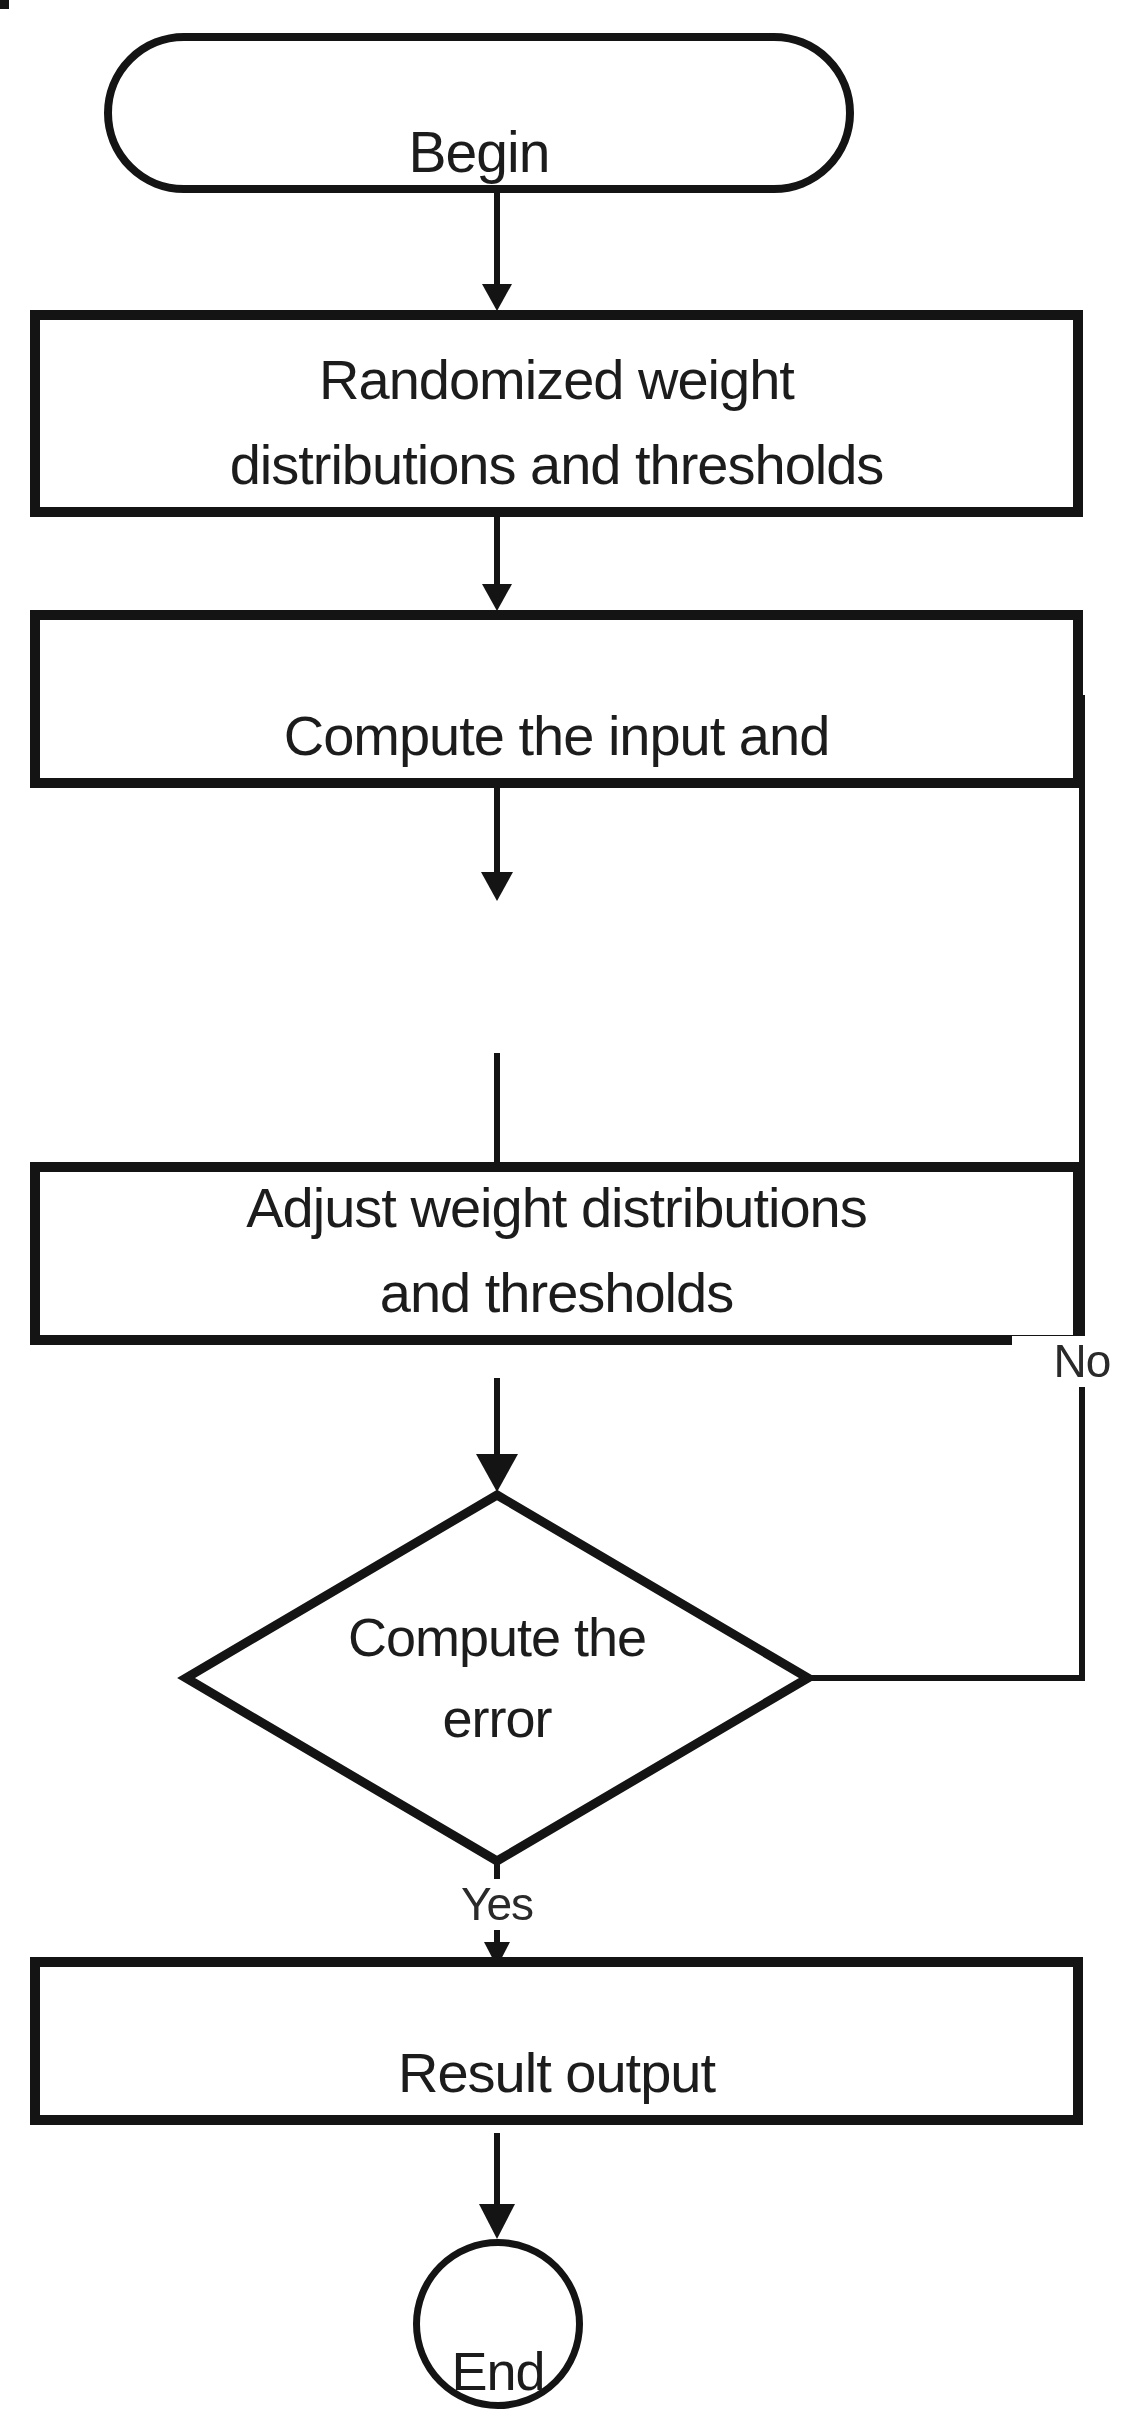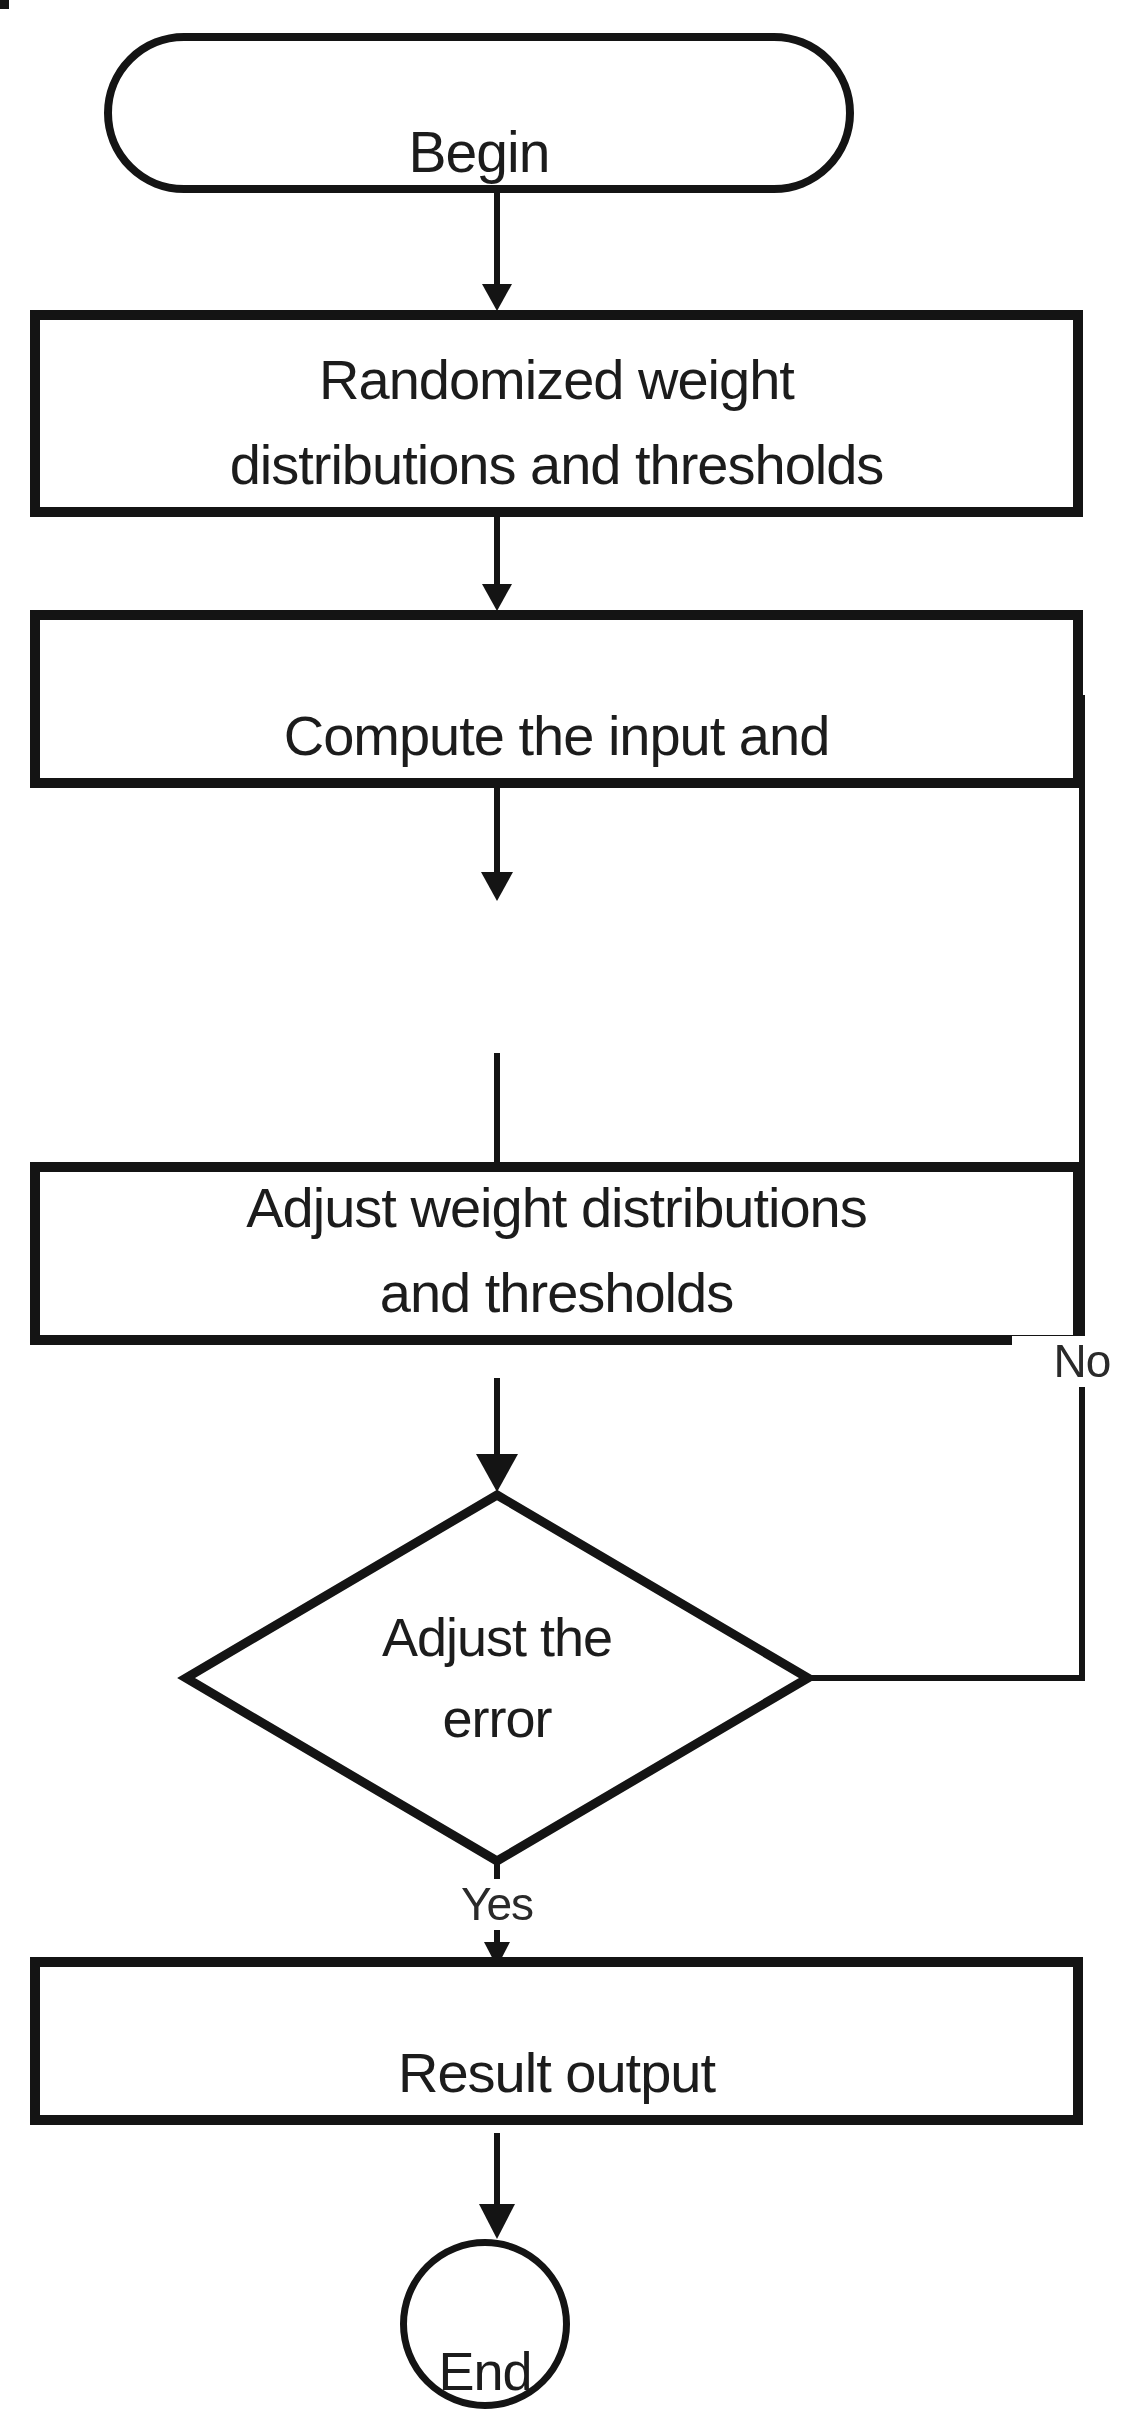--- a/index.html
+++ b/index.html
@@ -49,21 +49,21 @@
     left: 186px; top: 1495px;
     width: 622px; height: 366px;
     display: flex; align-items: center; justify-content: center;
     text-align: center;
     font-size: 54px;
     line-height: 1.5;
     letter-spacing: -1px;
     z-index: 2;
   }
   .end-circle {
-    left: 400px; top: 2239px;
+    left: 413px; top: 2239px;
     width: 170px; height: 170px;
     border: 7px solid #141414;
     border-radius: 50%;
     font-size: 54px;
     letter-spacing: -1px;
   }
   .branch-label {
     position: absolute;
     z-index: 3;
     background: #ffffff;
@@ -150,21 +150,21 @@
   </div>
 
 
   <div class="node process" style="top:1162px;height:183px;">
     <span class="line-txt">Adjust weight distributions</span>
     <span class="line-txt">and thresholds</span>
   </div>
 
   <div class="decision-label">
     <div>
-      <span class="line-txt">Adjust the</span>
+      <span class="line-txt">Compute the</span>
       <span class="line-txt">error</span>
     </div>
   </div>
 
   <div class="branch-label yes-label">Yes</div>
 
   <div class="branch-label no-label">No</div>
 
   <div class="node process" style="top:1957px;height:168px;">
     <span class="line-txt">Result output</span>

